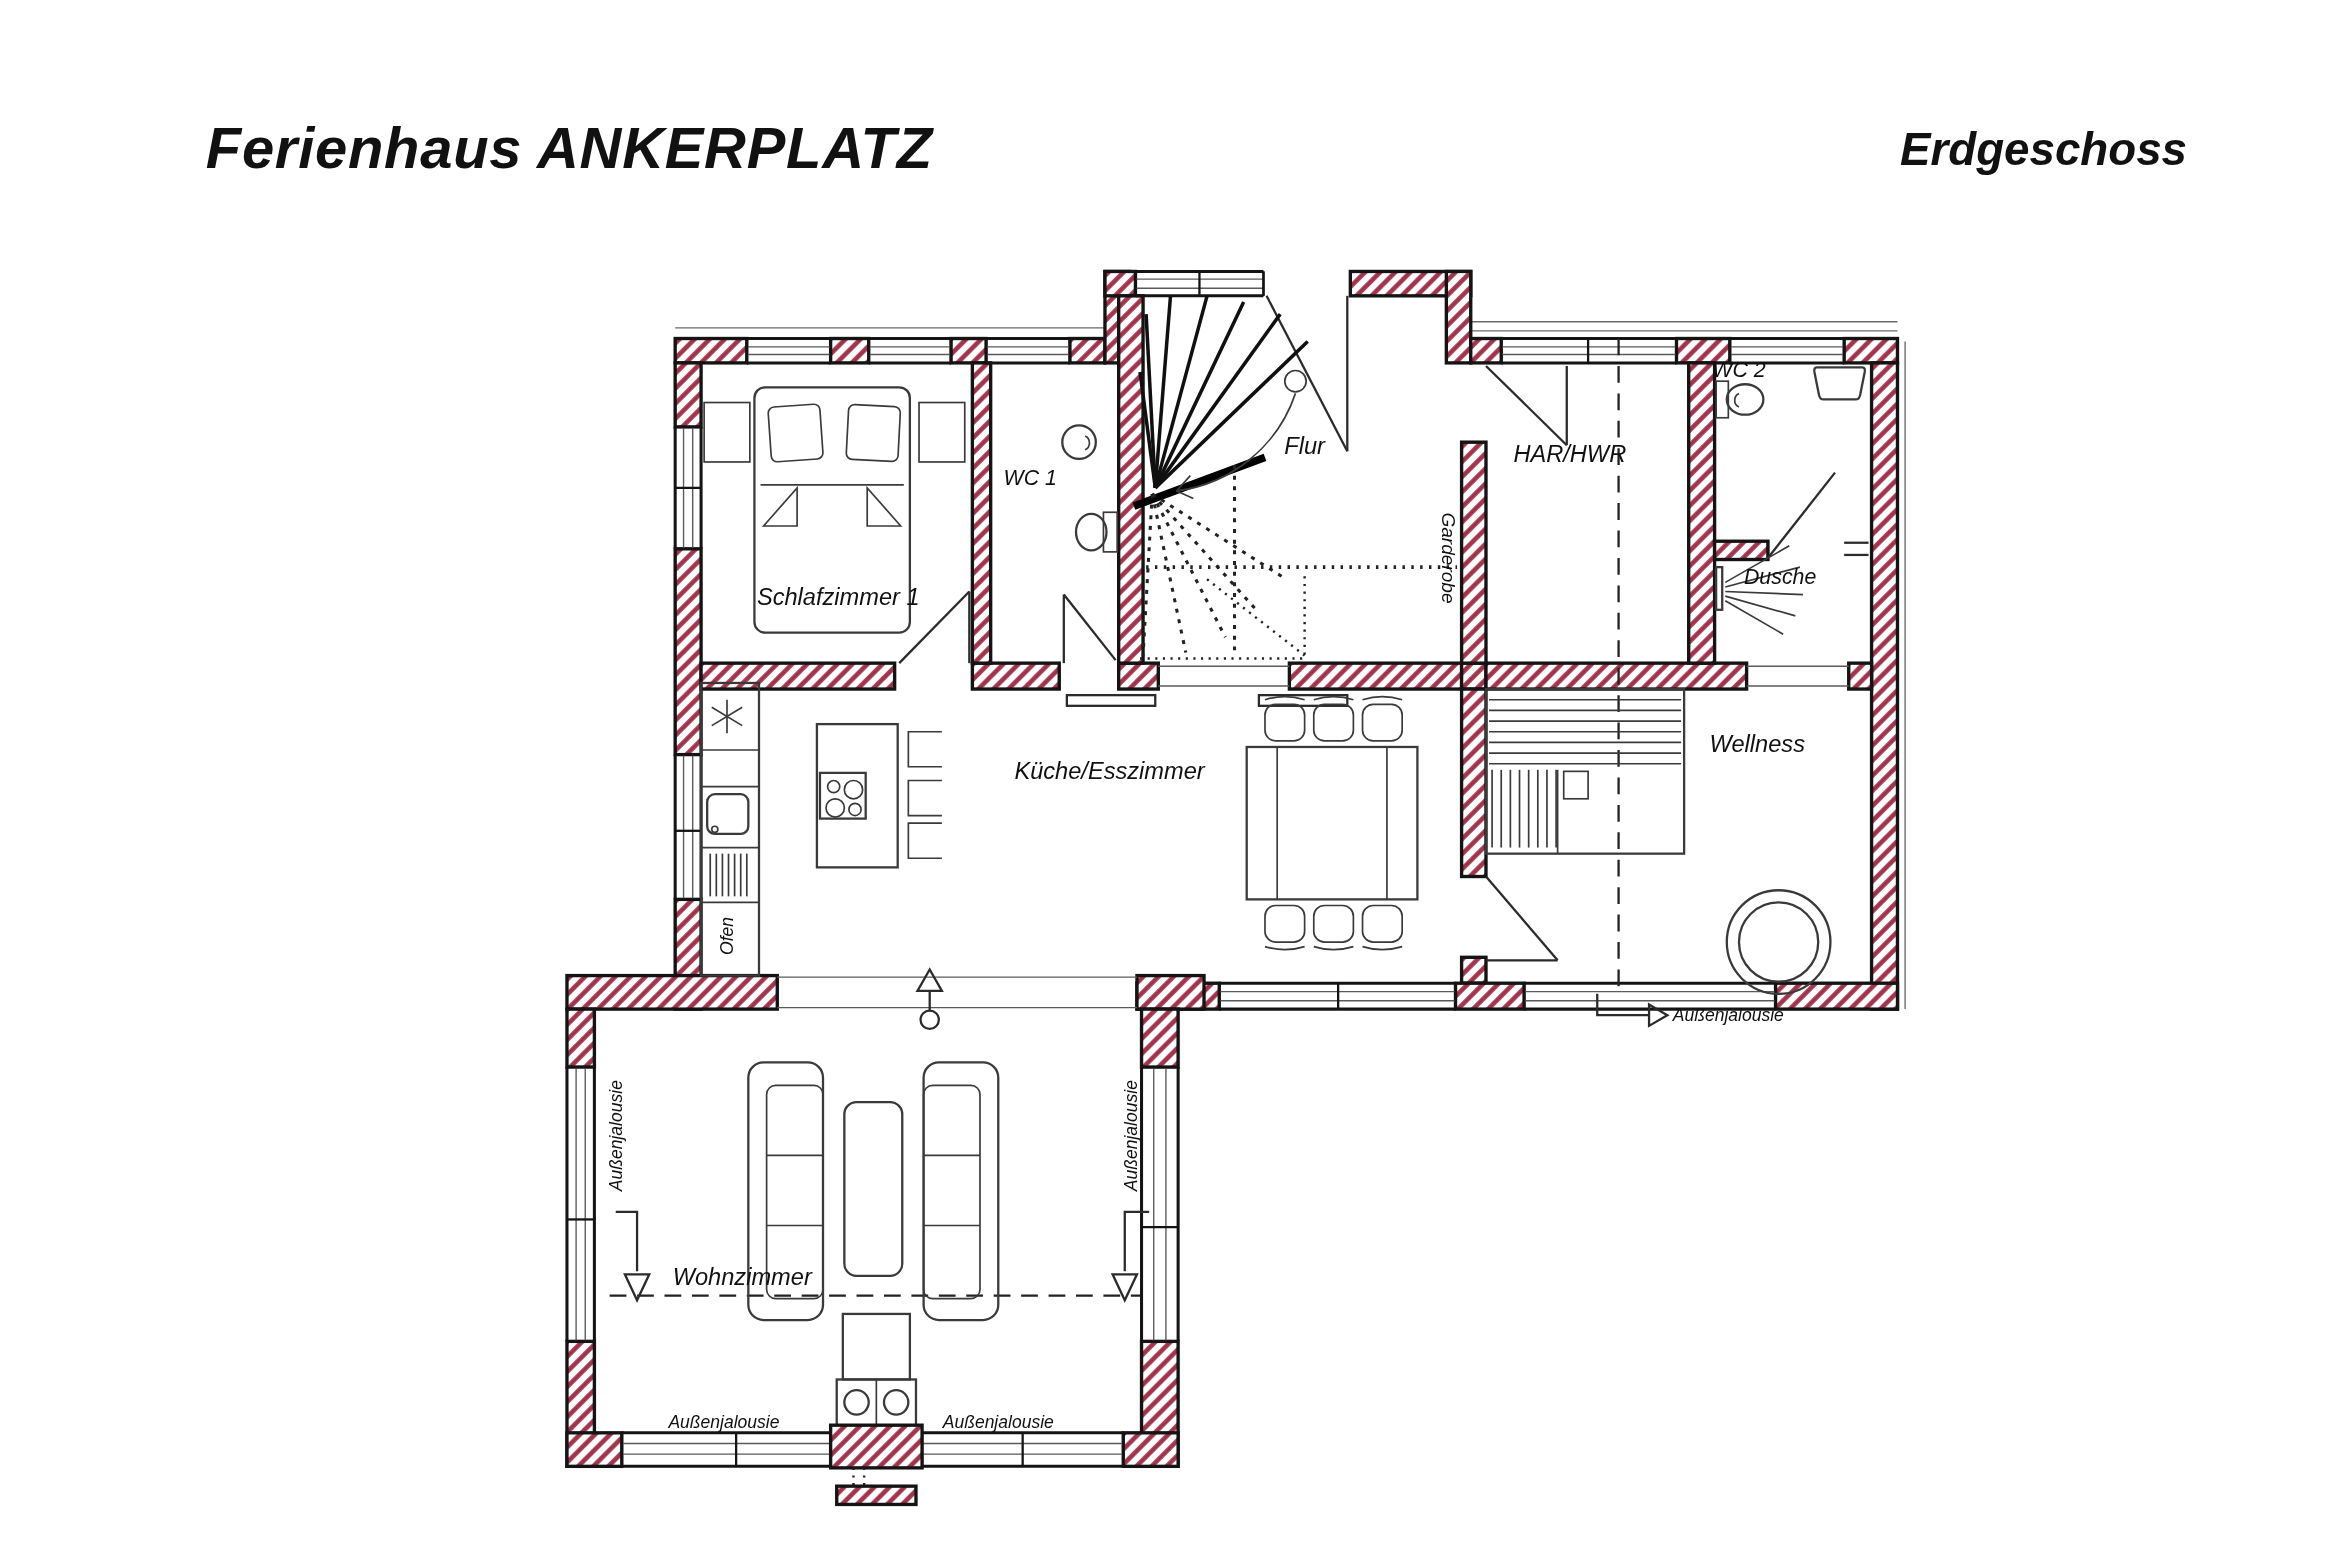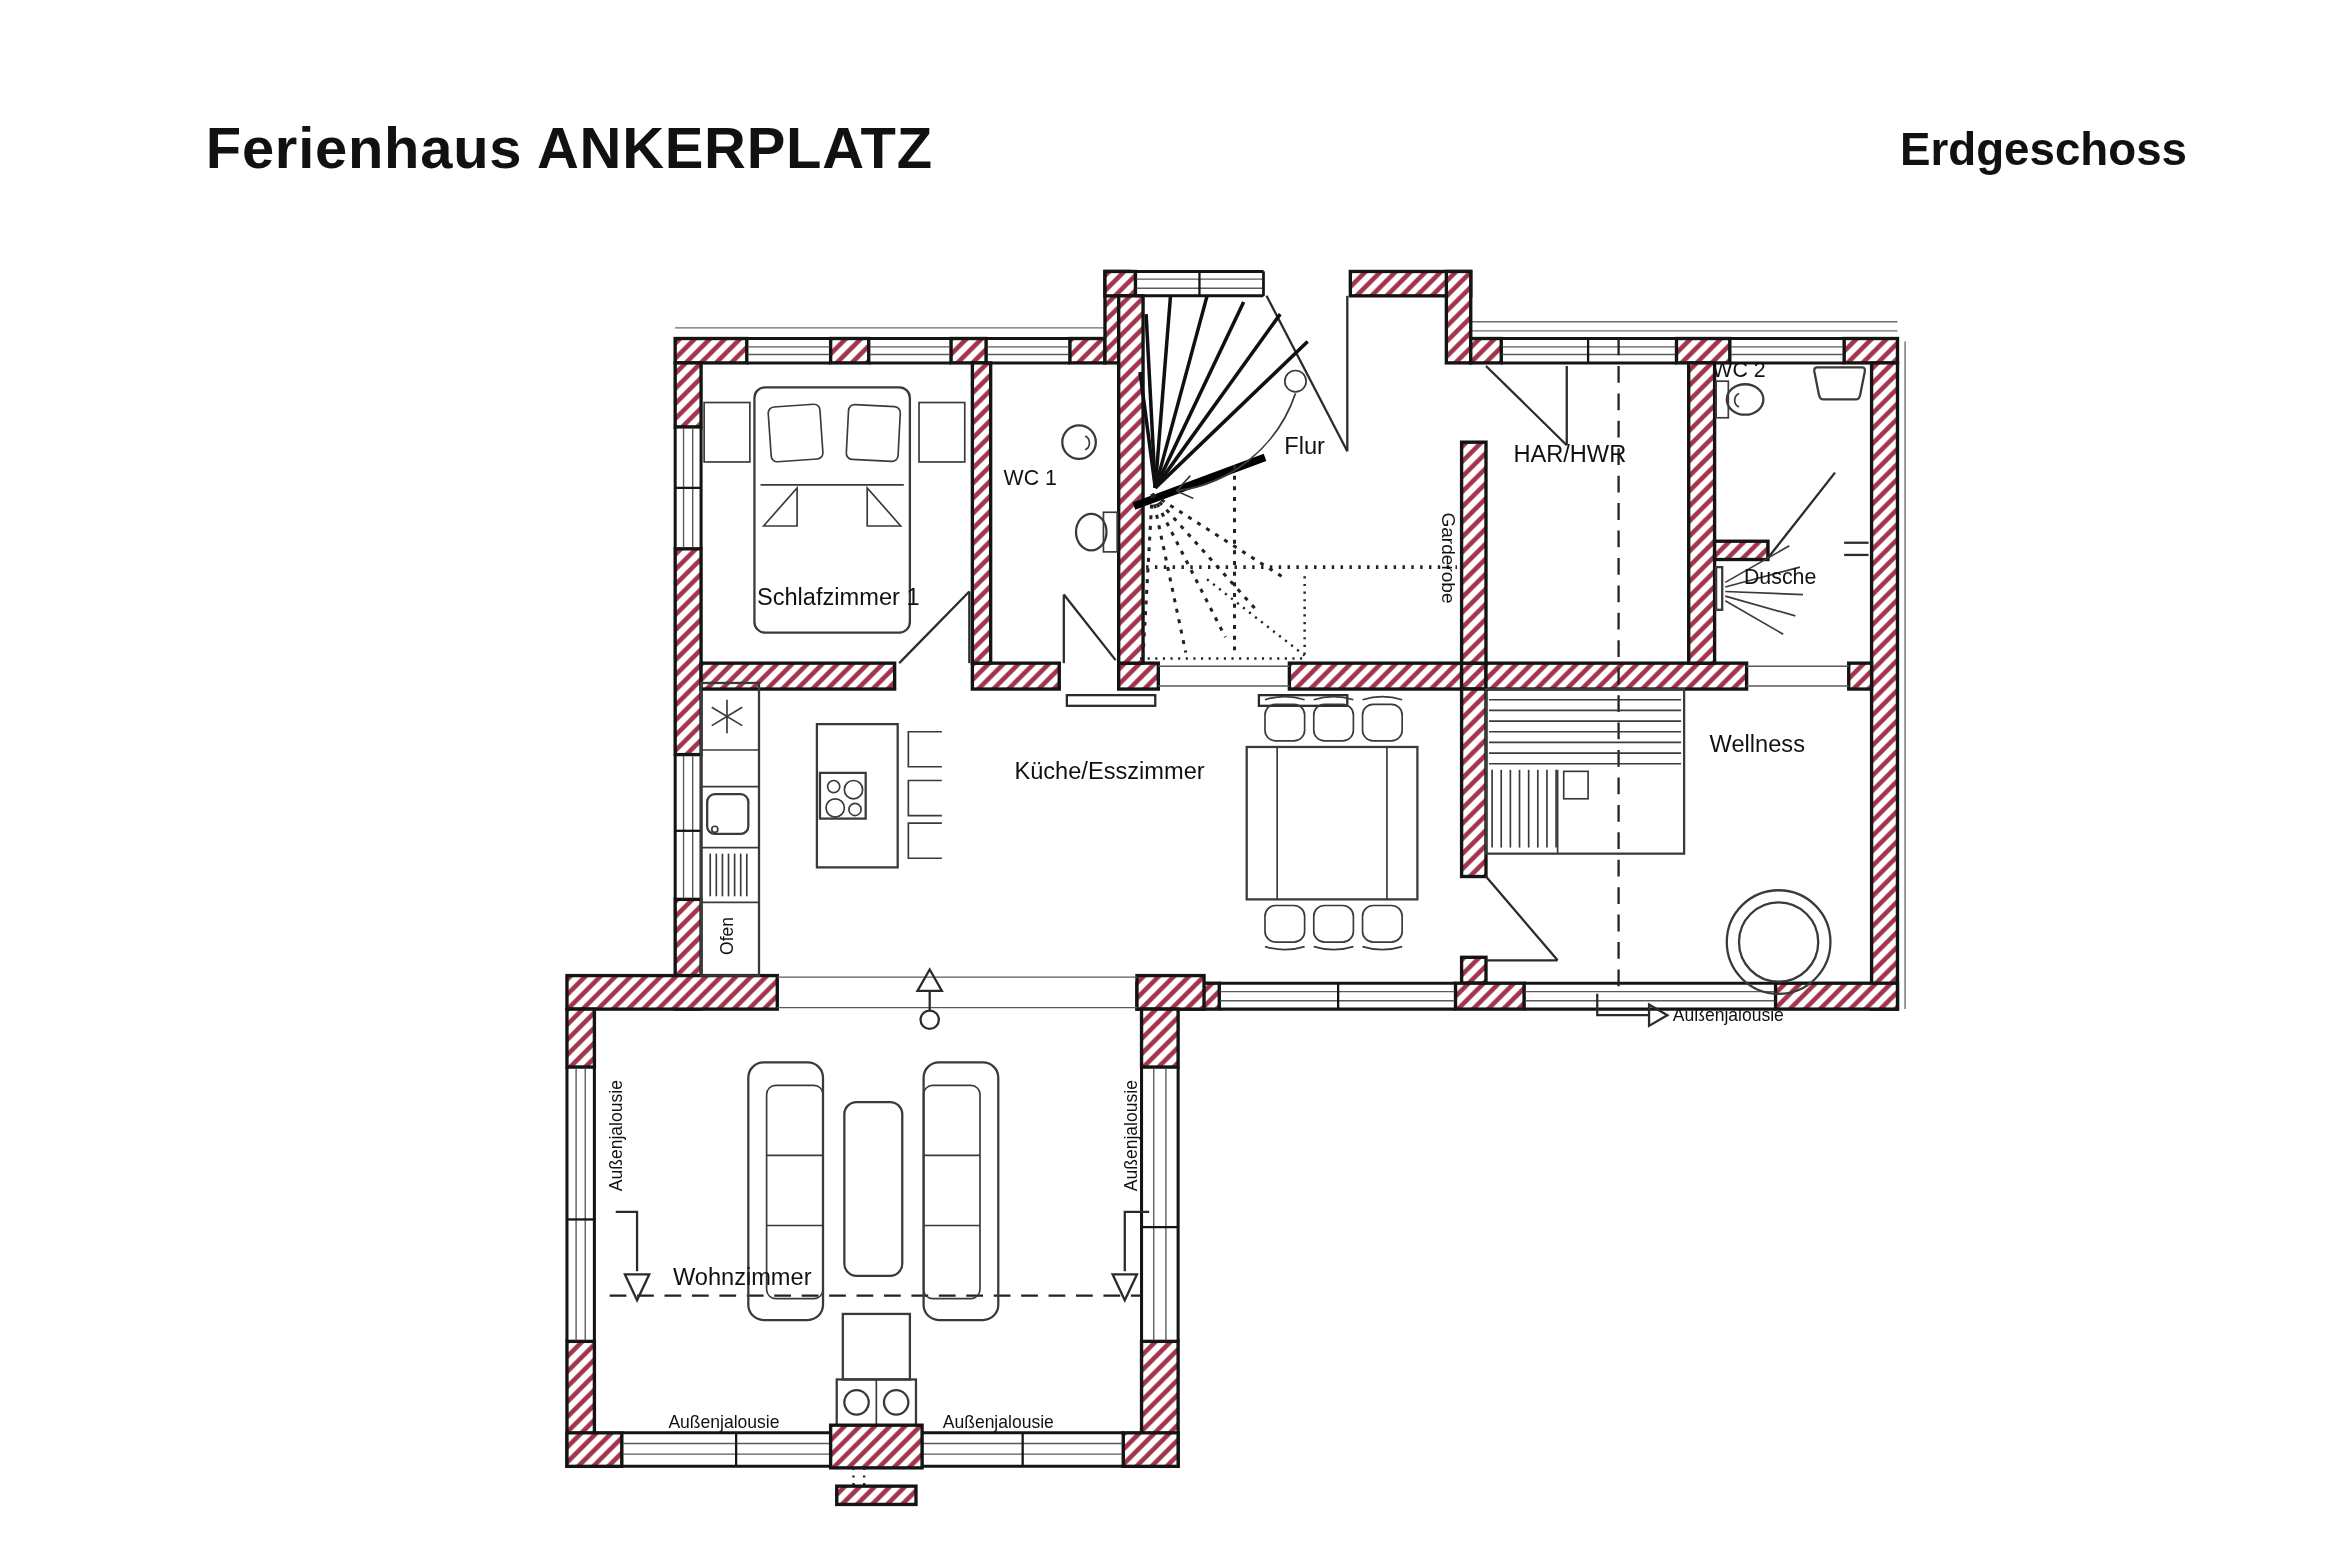--- a/index.html
+++ b/index.html
@@ -1,17 +1,17 @@
 <!DOCTYPE html>
 <html style="--hatch: #a2334b; --wallline: #141414; --fline: #3a3a3a;font-size:9.8px"><head>
 <meta charset="utf-8">
 <style>
   :root{ --hatch:#a2334b; --wallline:#141414; --fline:#3a3a3a; }
   html,body{margin:0;padding:0;background:#ffffff;width:100%;height:100%;}
-  .stage{width:2342px;height:1561px;max-width:100vw;max-height:100vh;position:relative;background:#fff;}
+  .stage{width:2342px;height:1561px;max-width:100vw;max-height:100vh;position:relative;background:#fff;font-style:italic;}
   svg{width:100%;height:100%;display:block;}
   .wall{fill:url(#hatch);stroke:var(--wallline);stroke-width:2.2;}
   .wface{stroke:var(--wallline);stroke-width:2;}
   .wthin{stroke:#5a5a5a;stroke-width:0.9;}
   .jamb{stroke:var(--wallline);stroke-width:1.5;}
   .f{fill:none;stroke:var(--fline);stroke-width:1.5;}
   .f2{fill:none;stroke:var(--fline);stroke-width:1.1;}
   .door{fill:none;stroke:#2b2b2b;stroke-width:1.5;}
   .dotted{fill:none;stroke:#222;stroke-width:2.4;stroke-dasharray:1.6 4.2;}
   .dotfine{fill:none;stroke:#222;stroke-width:1.6;stroke-dasharray:1.4 3.6;}

